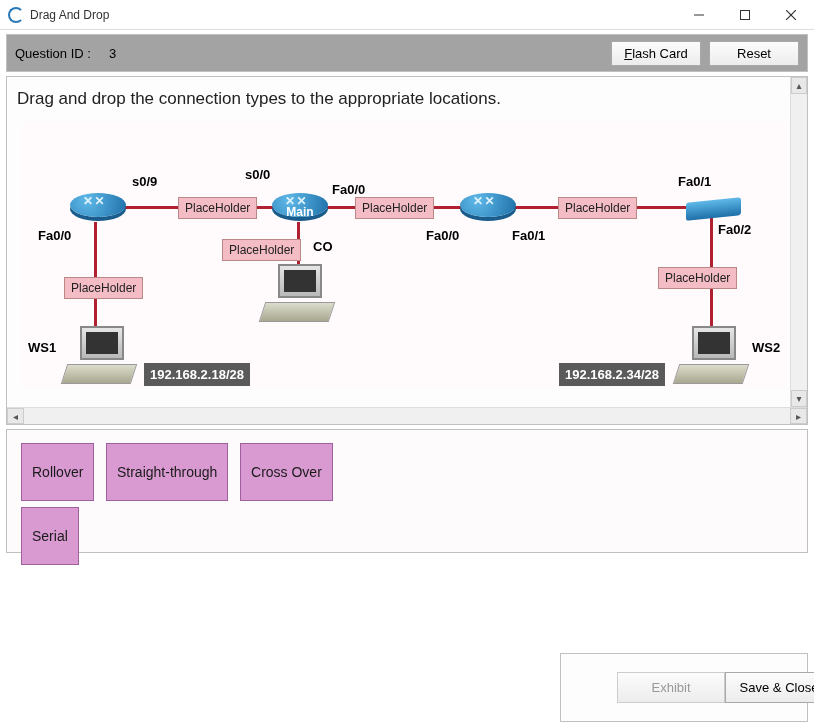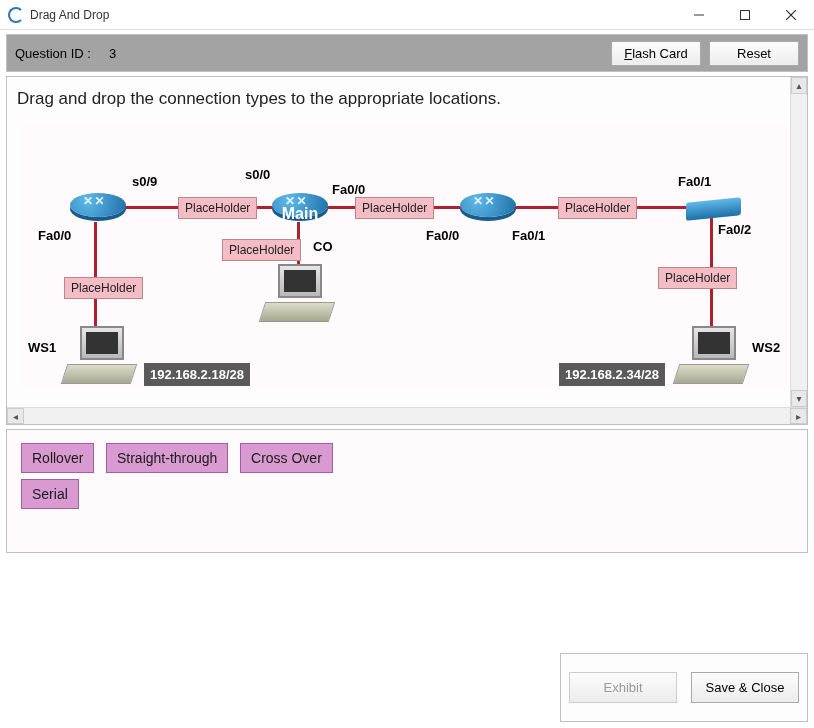--- a/index.html
+++ b/index.html
@@ -59,21 +59,21 @@
   .toolbar .spacer { flex: 1; }
   .btn {
     background: linear-gradient(#fcfcfc,#ececec);
     border: 1px solid #a8a8a8;
     padding: 4px 10px;
     font-size: 13px;
     min-width: 90px;
     text-align: center;
     cursor: pointer;
   }
-  .btn.disabled { color: #999; border-color:#ccc; cursor: default; }
+  .btn.disabled { color: #999; border-color:#ccc; cursor: default; margin-left: 48px; }
   .toolbar .btn { margin-left: 8px; }
   .underline-first::first-letter { text-decoration: underline; }
 
   .diagram-outer {
     margin: 4px 6px;
     border: 1px solid #c0c0c0;
     position: relative;
     background: #fdfdfd;
   }
   .diagram-scroll {
@@ -179,21 +179,21 @@
     font-weight: bold;
     letter-spacing: -1px;
   }
   .router .mainlabel {
     position: absolute;
     top: 20px;
     width: 56px;
     text-align: center;
     color: #fff;
     font-weight: bold;
-    font-size: 16px;
+    font-size: 12px;
   }
   .switch {
     position: absolute;
     width: 55px;
     height: 25px;
   }
   .switch .body {
     width: 55px;
     height: 18px;
     background: linear-gradient(#5fb9e8,#1d6fa8);
@@ -236,21 +236,21 @@
     border: 1px solid #c0c0c0;
     background: #fdfbfc;
     padding: 10px;
     height: 124px;
   }
   .drag-item {
     display: inline-block;
     background: #d99ad1;
     border: 1px solid #a060a0;
     color: #1a1a1a;
-    padding: 6px 10px;
+    padding: 20px 10px;
     margin: 3px 4px;
     font-size: 14px;
     cursor: grab;
   }
 
   .action-panel {
     position: absolute;
     right: 6px;
     bottom: 6px;
     width: 248px;

